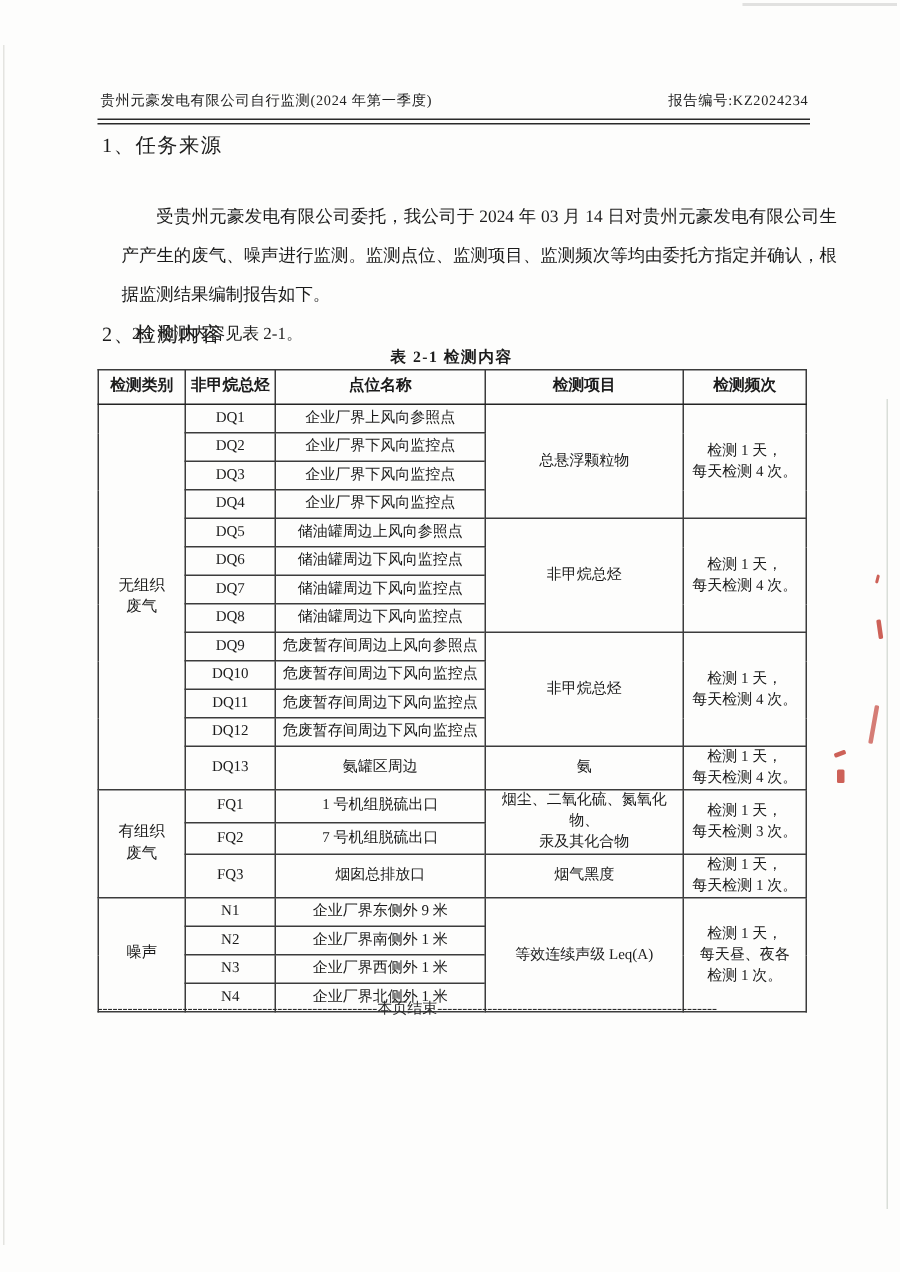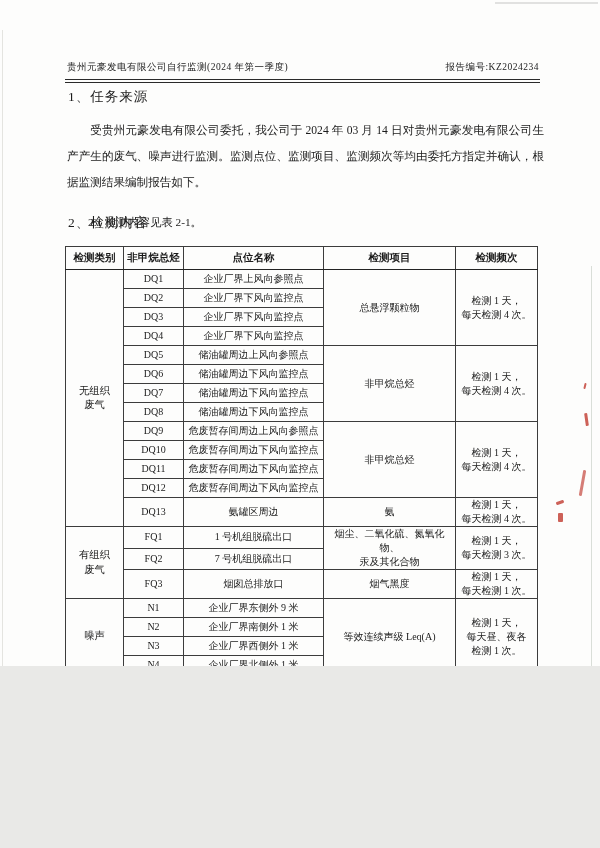--- a/index.html
+++ b/index.html
@@ -2,39 +2,39 @@
 <html><head>
 <meta charset="utf-8">
 <style>
   html,body{margin:0;padding:0;}
   body{
     width:600px;height:848px;
     background:#e9e9e7;
     font-family:"Liberation Serif","DejaVu Serif",serif;
   }
   .page{
-    position:relative;width:600px;height:666px;
+    position:relative;width:600px;height:848px;
     background:#fdfdfc;color:#1c1c1c;overflow:hidden;
   }
   
   .hdr{
     position:absolute;top:61px;left:67px;width:472px;
     display:flex;justify-content:space-between;
     font-size:9.5px;letter-spacing:.5px;color:#222;
   }
   .hdr-rule{
     position:absolute;top:79px;left:65px;width:475px;height:2px;
     border-top:1px solid #2a2a2a;border-bottom:1.6px solid #2a2a2a;
   }
   
   .sec1-title{position:absolute;top:88px;left:68px;font-size:13.5px;font-weight:normal;letter-spacing:1px;}
   .body-text{
     position:absolute;top:114px;left:63px;width:477px;
     font-size:11.6px;line-height:26px;text-align:justify;text-indent:2em;
-    margin:4px;color:#1b1b1b;
+    margin:18px;color:#1b1b1b;
   }
   .sec2-title{position:absolute;top:186px;left:68px;font-size:13.5px;font-weight:normal;letter-spacing:1px;margin-top:28px;}
   .intro{position:absolute;top:215px;left:88px;font-size:11.3px;}
   .tbl-title{
     position:absolute;top:231px;left:65px;width:472px;
     text-align:center;font-size:10.5px;font-weight:bold;letter-spacing:1px;
   }
   
   table.det{
     position:absolute;top:246px;left:65px;width:472px;
@@ -86,20 +86,21 @@
     <span>报告编号:KZ2024234</span>
   </div>
   <div class="hdr-rule"></div>
 
   <div class="sec1-title">1、任务来源</div>
   <p class="body-text">受贵州元豪发电有限公司委托，我公司于 2024 年 03 月 14 日对贵州元豪发电有限公司生产产生的废气、噪声进行监测。监测点位、监测项目、监测频次等均由委托方指定并确认，根据监测结果编制报告如下。</p>
 
   <div class="sec2-title">2、检测内容</div>
   <div class="intro">2.1 检测内容见表 2-1。</div>
 
+  <div class="tbl-title">表 2-1  检测内容</div>
   <table class="det">
     <colgroup>
       <col style="width:58px">
         <col style="width:60px">
         <col style="width:140px">
         <col style="width:132px">
         <col style="width:82px">
     </colgroup>
     <thead>
       <tr>

